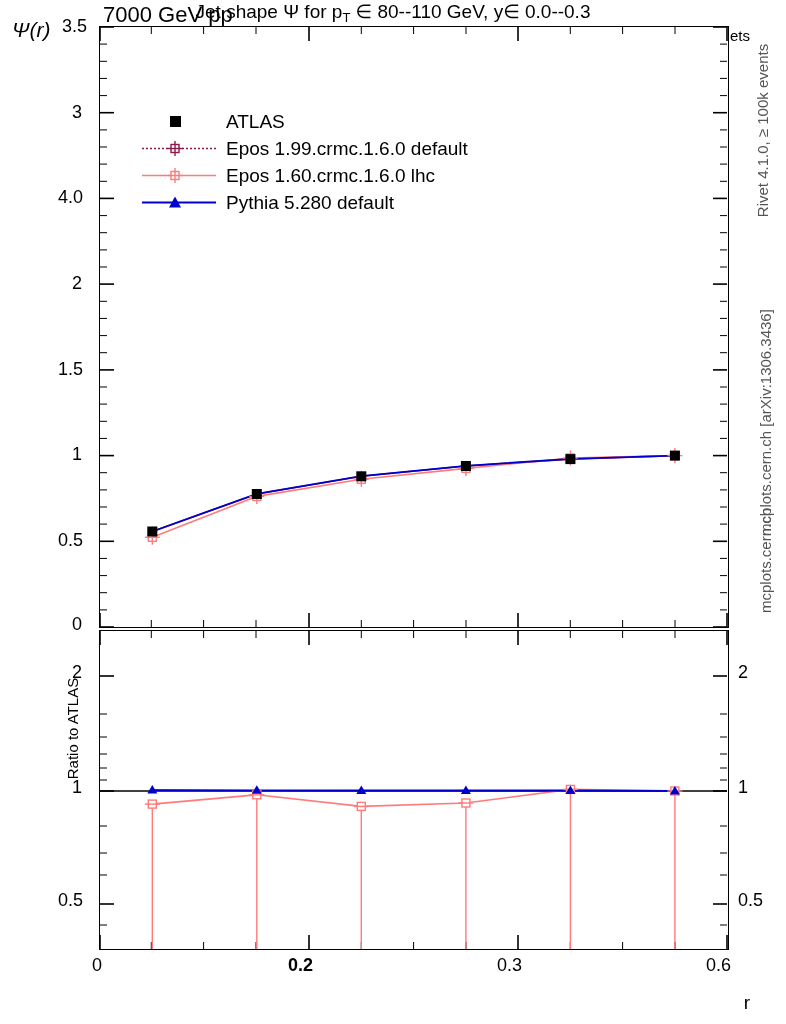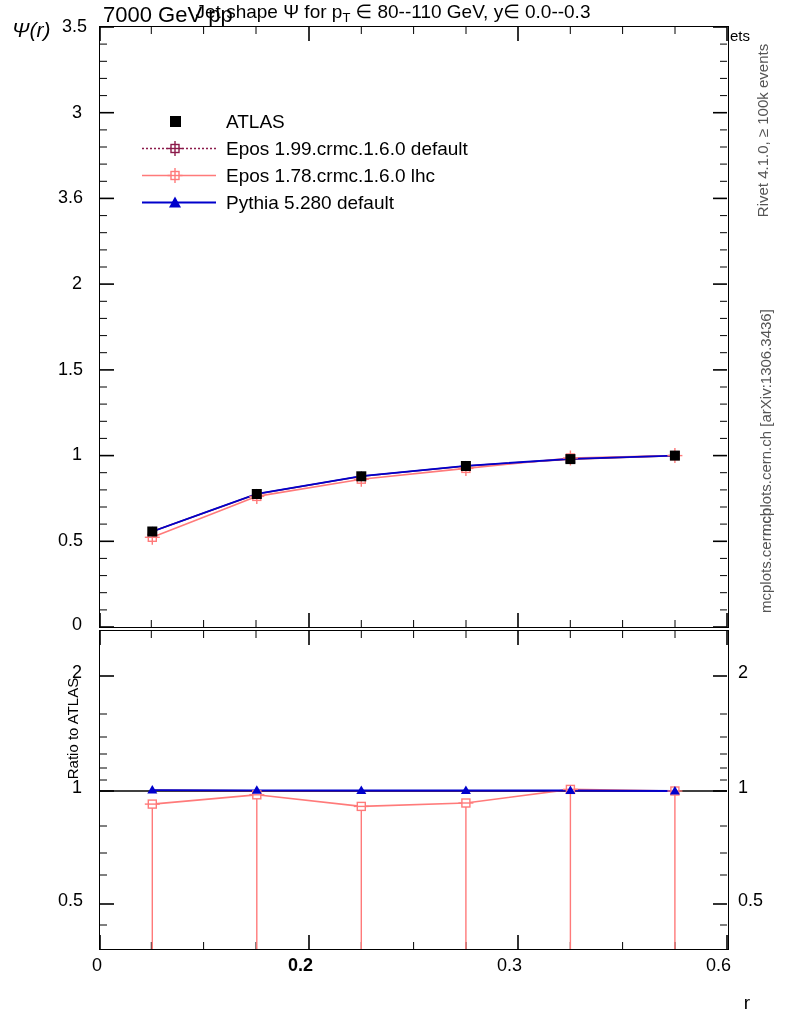--- a/index.html
+++ b/index.html
@@ -228,21 +228,21 @@
       <rect x="152.8" y="463.0" width="10" height="10"></rect>
       <rect x="257.3" y="445.3" width="10" height="10"></rect>
       <rect x="361.9" y="435.0" width="10" height="10"></rect>
       <rect x="466.4" y="428.1" width="10" height="10"></rect>
       <rect x="570.9" y="424.6" width="10" height="10"></rect>
     </g>
   </svg>
 
   <div class="tick" style="left:62px;top:16px;">3.5</div>
   <div class="tick" style="left:72px;top:102px;">3</div>
-  <div class="tick" style="left:58px;top:187px;">3.6</div>
+  <div class="tick" style="left:58px;top:187px;">4.0</div>
   <div class="tick" style="left:72px;top:273px;">2</div>
   <div class="tick" style="left:58px;top:359px;">1.5</div>
   <div class="tick" style="left:72px;top:444px;">1</div>
   <div class="tick" style="left:58px;top:530px;">0.5</div>
   <div class="tick" style="left:72px;top:614px;">0</div>
 
   <div id="legend" class="abs">
 
     <div class="leg-row">
       <svg class="leg-sym" width="78" height="27">
@@ -261,21 +261,21 @@
       <div class="leg-text">Epos 1.99.crmc.1.6.0 default</div>
     </div>
 
     <div class="leg-row">
       <svg class="leg-sym" width="78" height="27">
         <line x1="2" y1="13.5" x2="76" y2="13.5" stroke="#FF7A7A" stroke-width="1.6"></line>
         <rect x="31" y="9.5" width="8" height="8" fill="#fff" stroke="#FF7A7A" stroke-width="1.4"></rect>
         <line x1="35" y1="6" x2="35" y2="21" stroke="#FF7A7A" stroke-width="1.4"></line>
         <line x1="27.5" y1="13.5" x2="42.5" y2="13.5" stroke="#FF7A7A" stroke-width="1.4"></line>
       </svg>
-      <div class="leg-text">Epos 1.78.crmc.1.6.0 lhc</div>
+      <div class="leg-text">Epos 1.60.crmc.1.6.0 lhc</div>
     </div>
 
     <div class="leg-row">
       <svg class="leg-sym" width="78" height="27">
         <line x1="2" y1="13.5" x2="76" y2="13.5" stroke="#0000CC" stroke-width="1.8"></line>
         <polygon points="35,7.5 41,18.5 29,18.5" fill="#0000CC"></polygon>
       </svg>
       <div class="leg-text">Pythia 5.280 default</div>
     </div>
 

